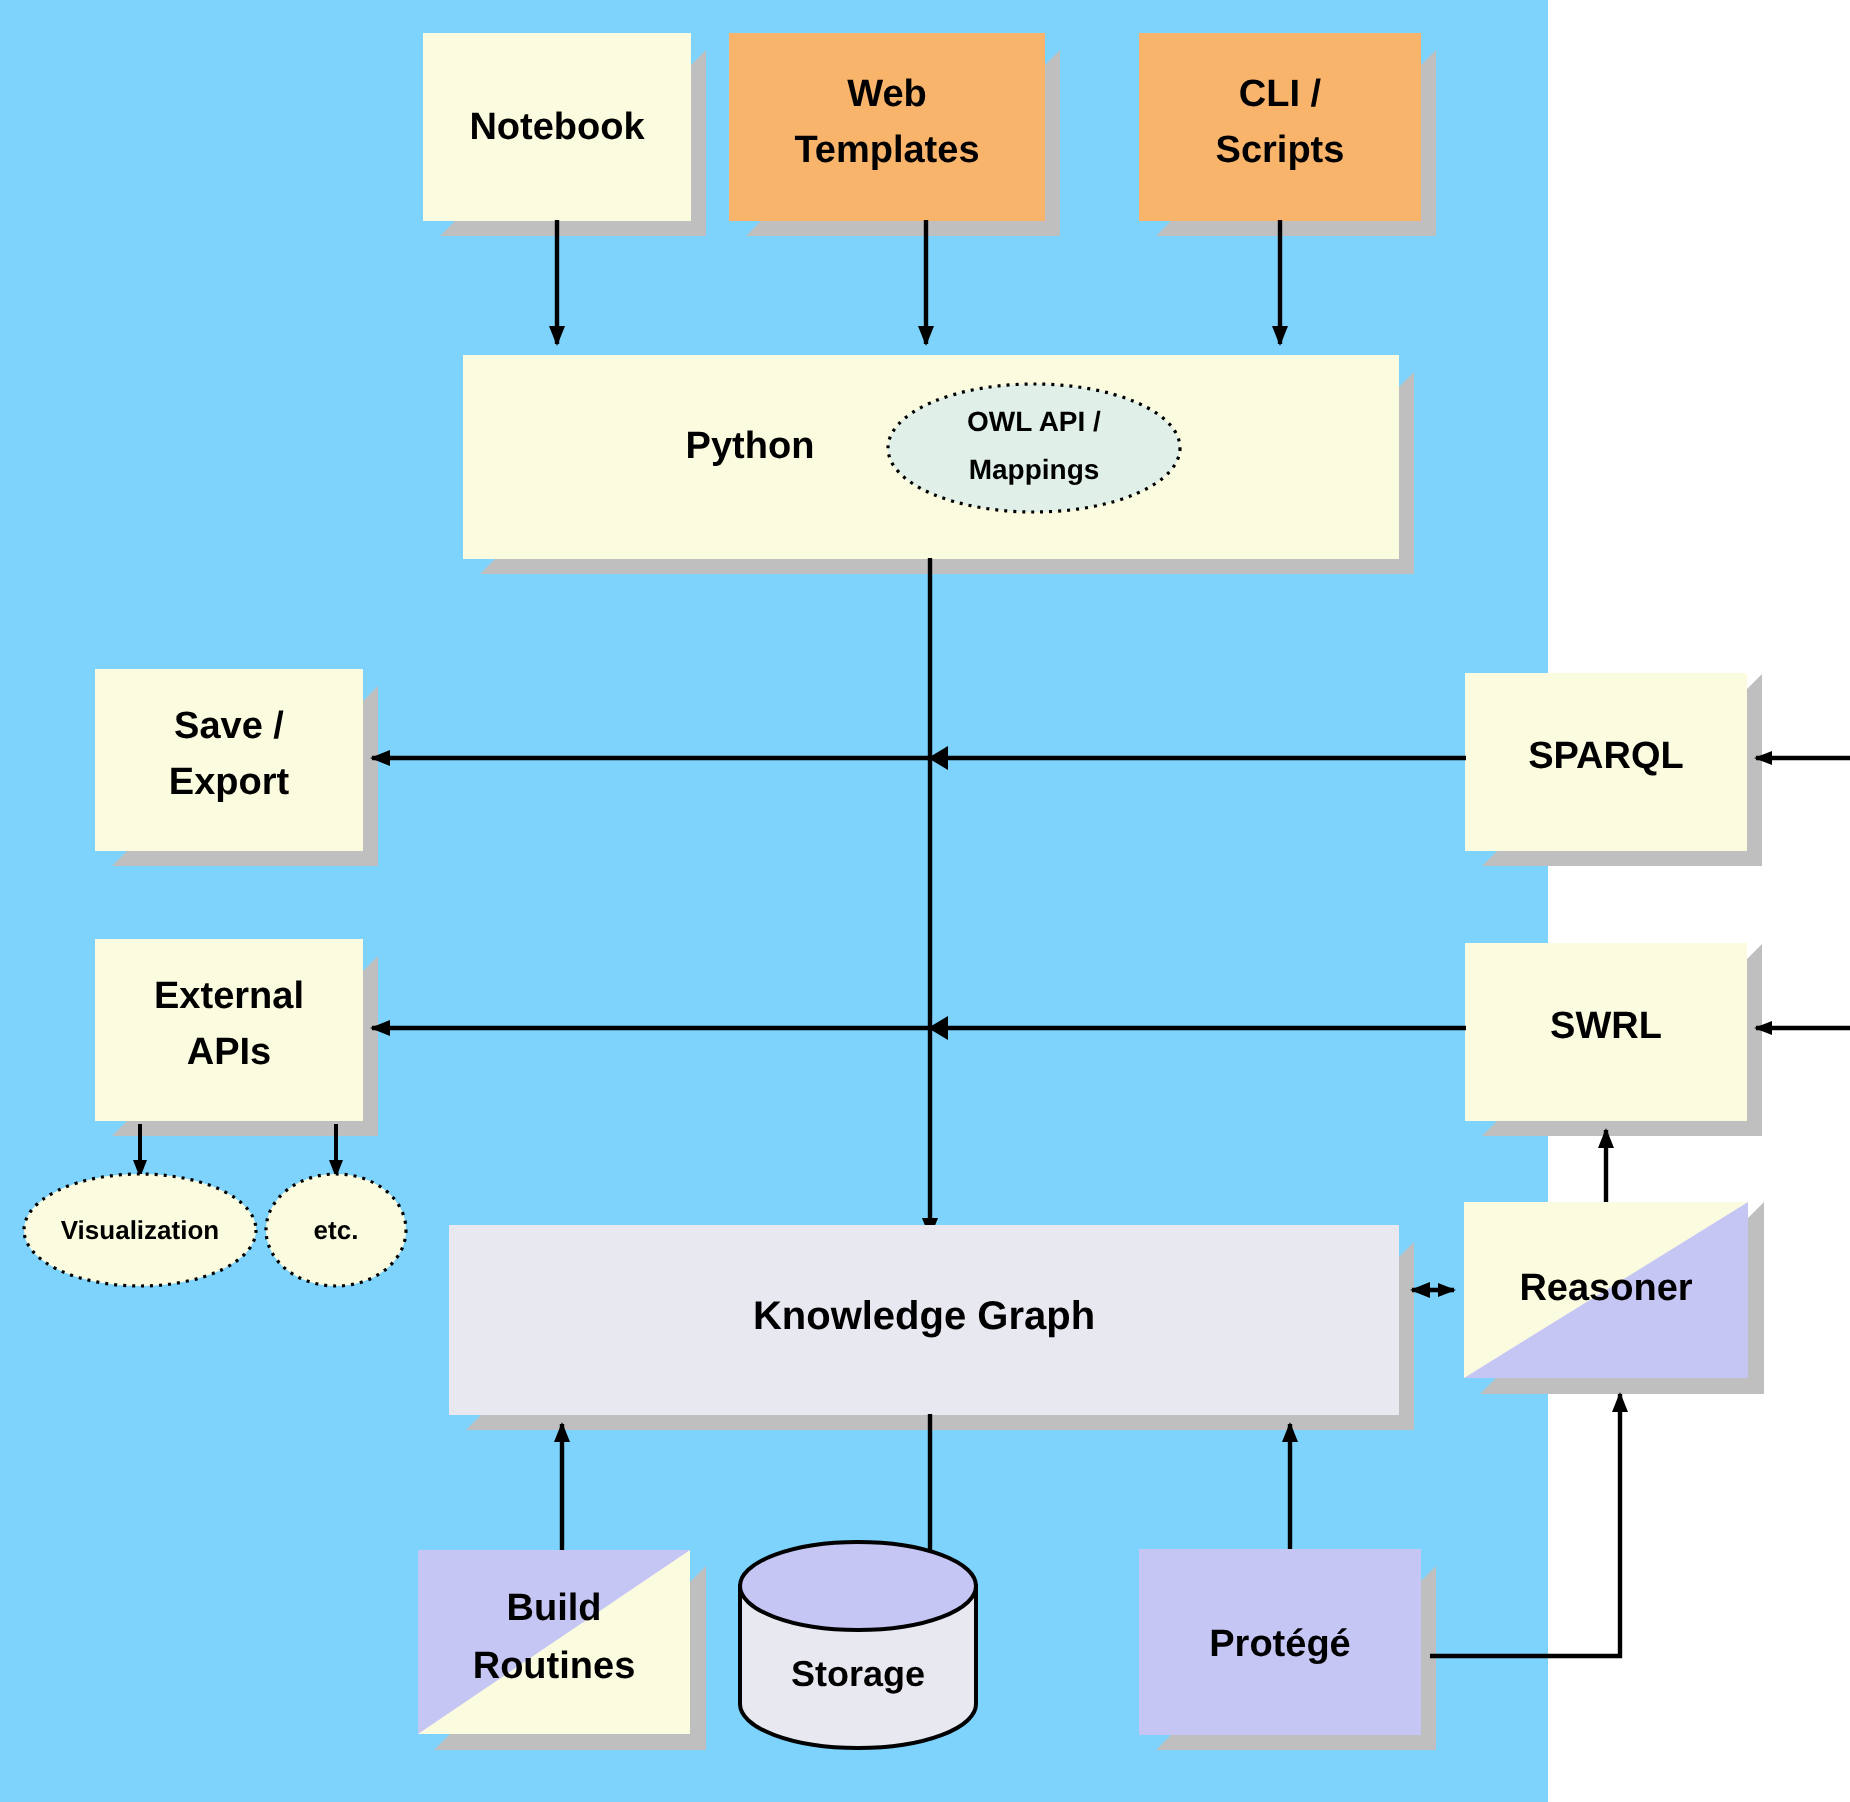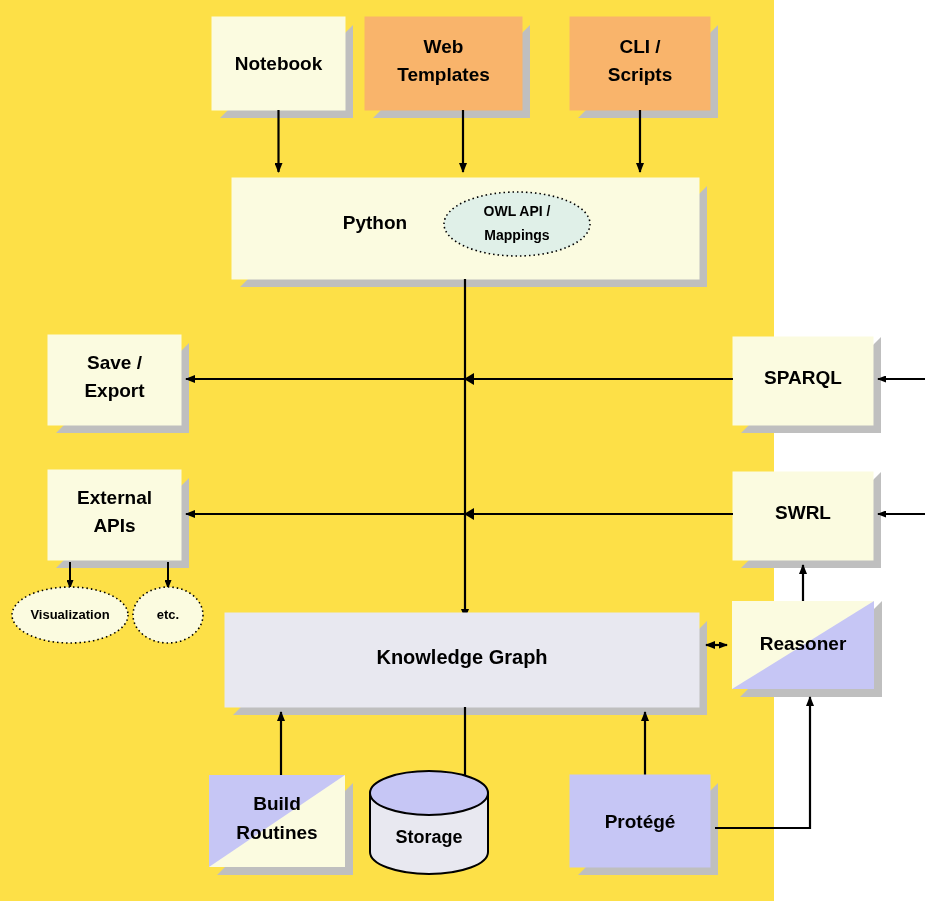--- a/index.html
+++ b/index.html
@@ -11,21 +11,21 @@
   body {
     width: 925px;
     height: 901px;
     font-family: "Liberation Sans", sans-serif;
     overflow: hidden;
   }
   #diagram-root {
     position: relative;
     width: 774px;
     height: 901px;
-    background: #fde047;
+    background: #7dd3fc;
   }
   svg.canvas {
     position: absolute;
     top: 0;
     left: 0;
     width: 925px;
     height: 901px;
     display: block;
   }
   text {

